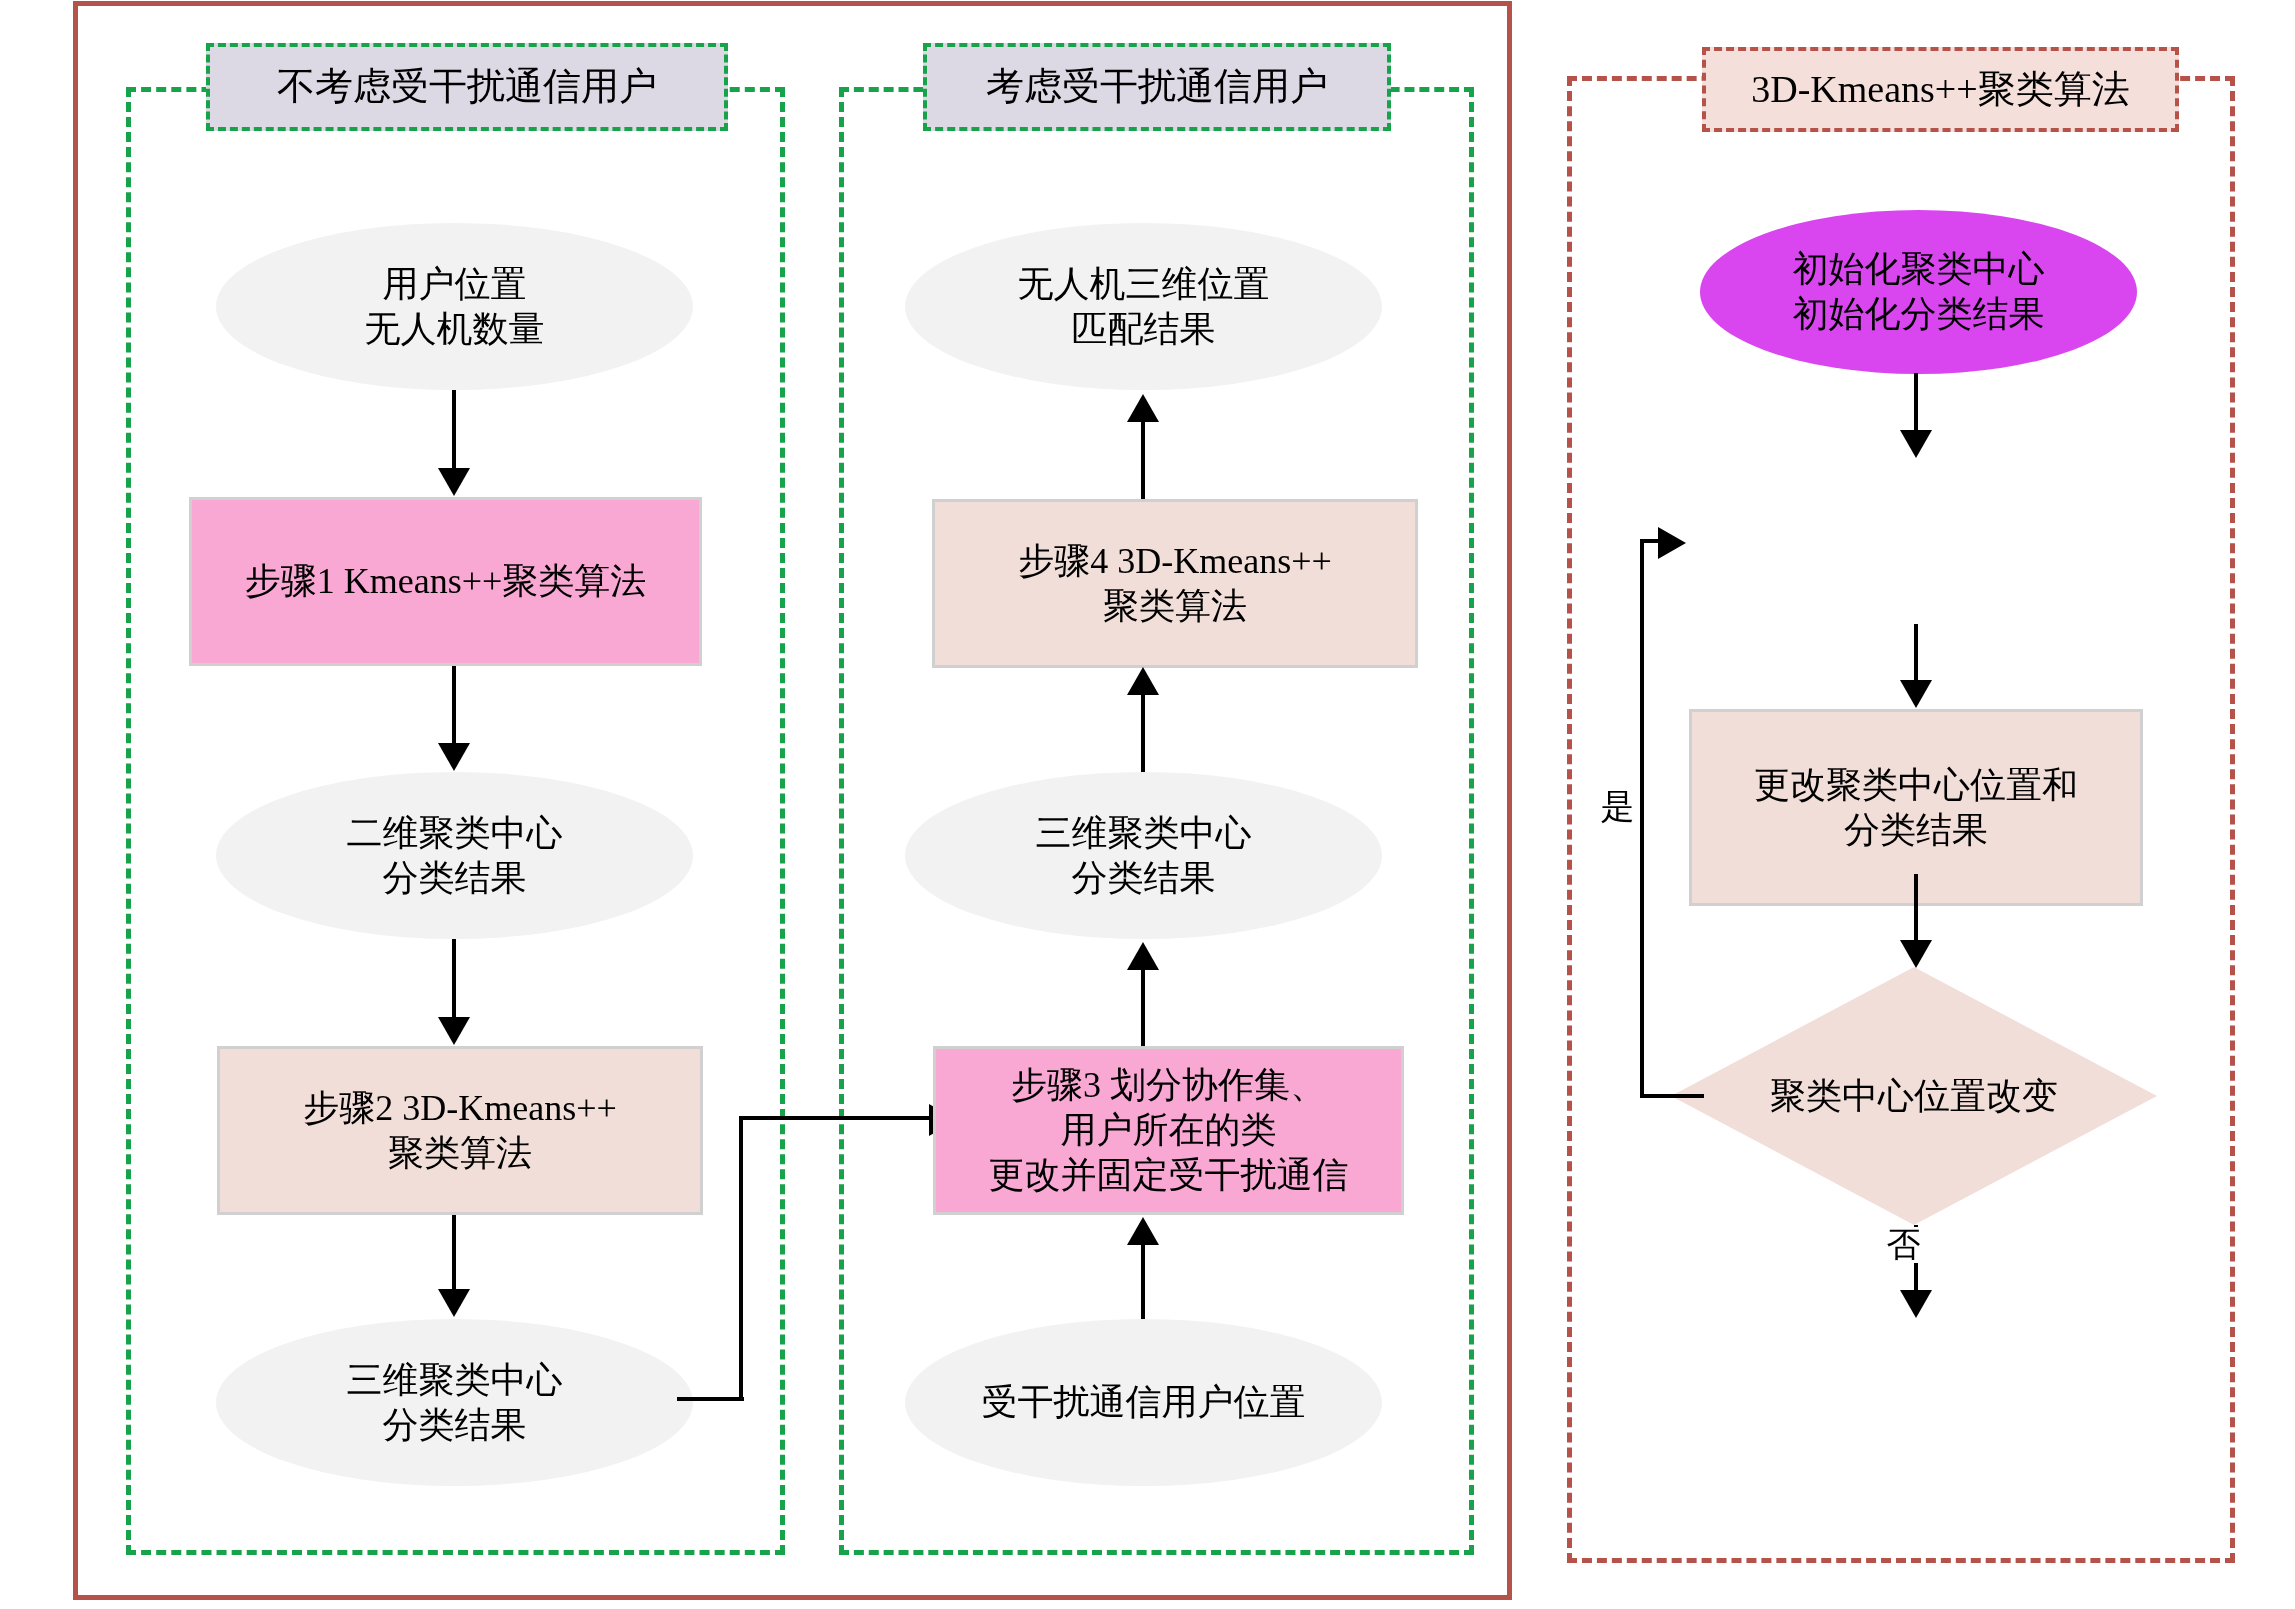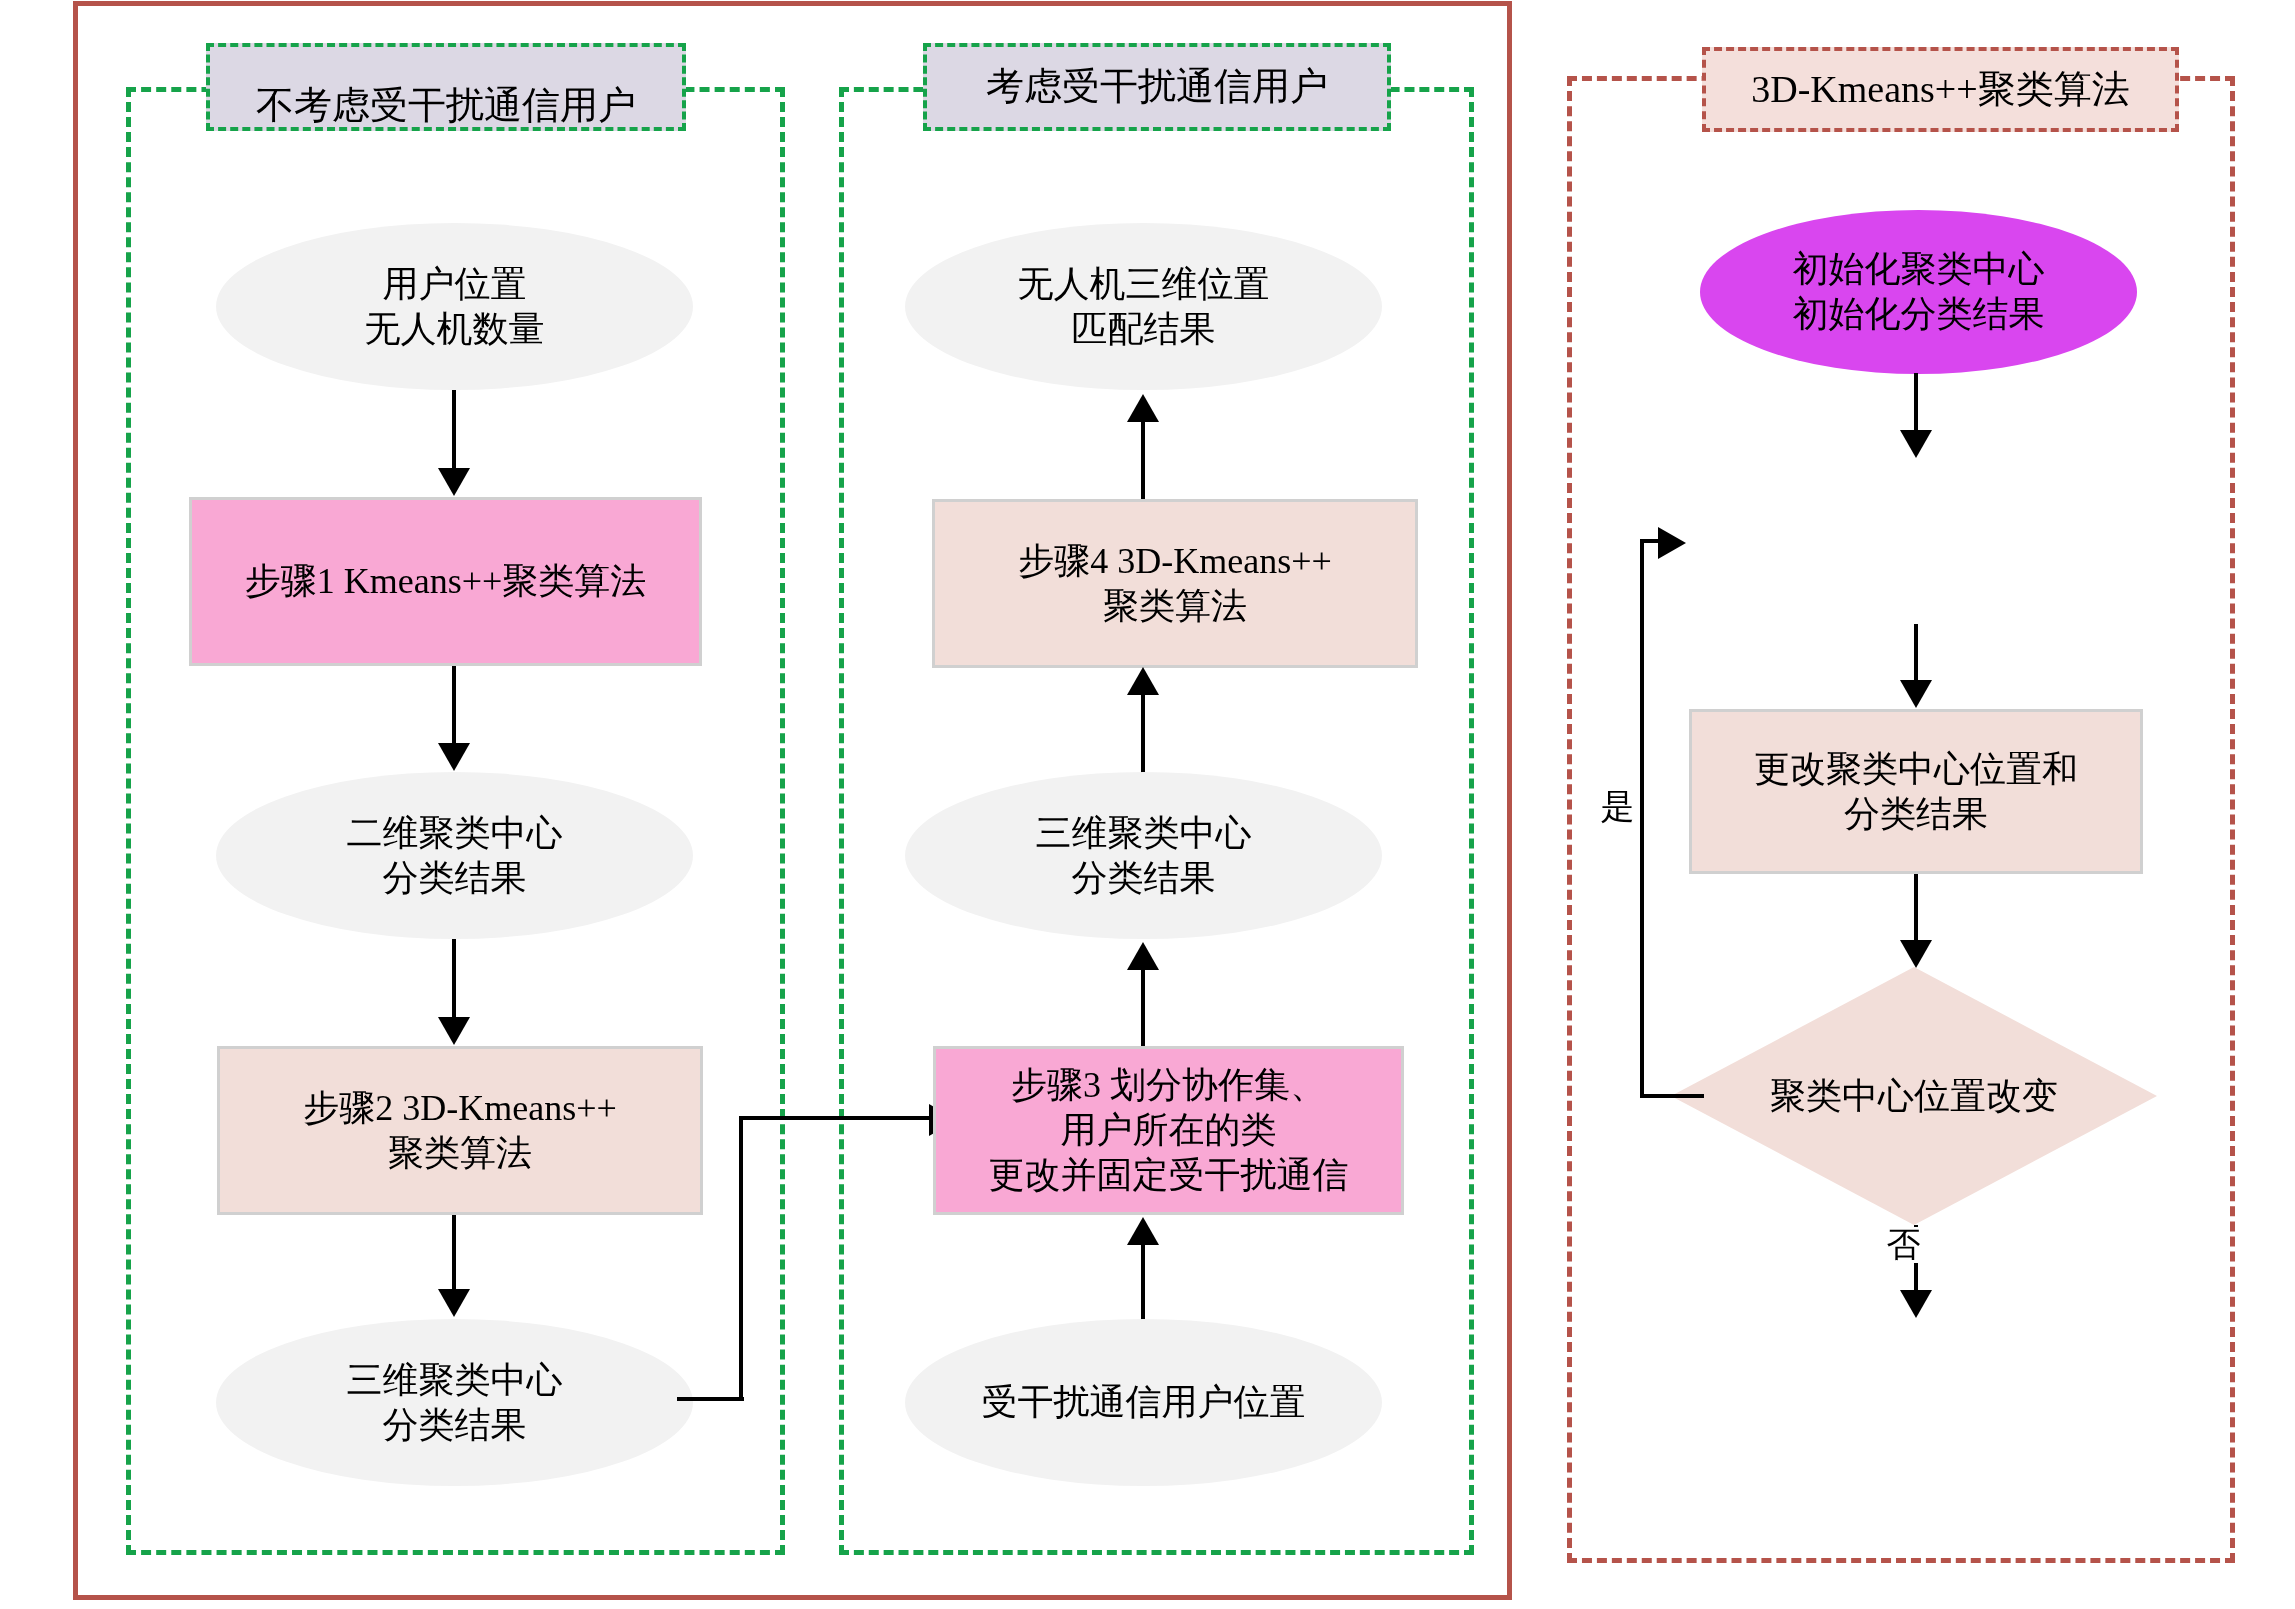--- a/index.html
+++ b/index.html
@@ -59,21 +59,21 @@
 <div id="stage">
 
   <div class="outer-frame"></div>
 
   <div class="group-box group-green" style="left:126px;top:87px;width:659px;height:1468px;"></div>
 
   <div class="group-box group-green" style="left:839px;top:87px;width:635px;height:1468px;"></div>
 
   <div class="group-box group-red" style="left:1567px;top:76px;width:668px;height:1487px;"></div>
 
-  <div class="group-title title-lav" style="left:206px;top:43px;width:480px;height:88px;align-items:flex-end;">
+  <div class="group-title title-lav" style="left:206px;top:43px;width:522px;height:88px;">
     <span>不考虑受干扰通信用户</span>
   </div>
 
   <div class="group-title title-lav" style="left:923px;top:43px;width:468px;height:88px;">
     <span>考虑受干扰通信用户</span>
   </div>
 
   <div class="group-title title-pink" style="left:1702px;top:47px;width:477px;height:85px;">
     <span>3D-Kmeans++聚类算法</span>
   </div>
@@ -179,21 +179,21 @@
     </div>
   </div>
 
   <div class="vline" style="left:1914px;top:373px;height:58px;"></div>
   <div class="arrow-down" style="left:1900px;top:430px;"></div>
 
 
   <div class="vline" style="left:1914px;top:624px;height:58px;"></div>
   <div class="arrow-down" style="left:1900px;top:680px;"></div>
 
-  <div class="node rect-pink" style="left:1689px;top:709px;width:454px;height:165px;">
+  <div class="node rect-pink" style="left:1689px;top:709px;width:454px;height:197px;">
     <div>
       <div>更改聚类中心位置和</div>
       <div>分类结果</div>
     </div>
   </div>
 
   <div class="vline" style="left:1914px;top:874px;height:67px;"></div>
   <div class="arrow-down" style="left:1900px;top:940px;"></div>
 
   <div class="diamond-wrap" style="left:1671px;top:967px;width:486px;height:258px;">

